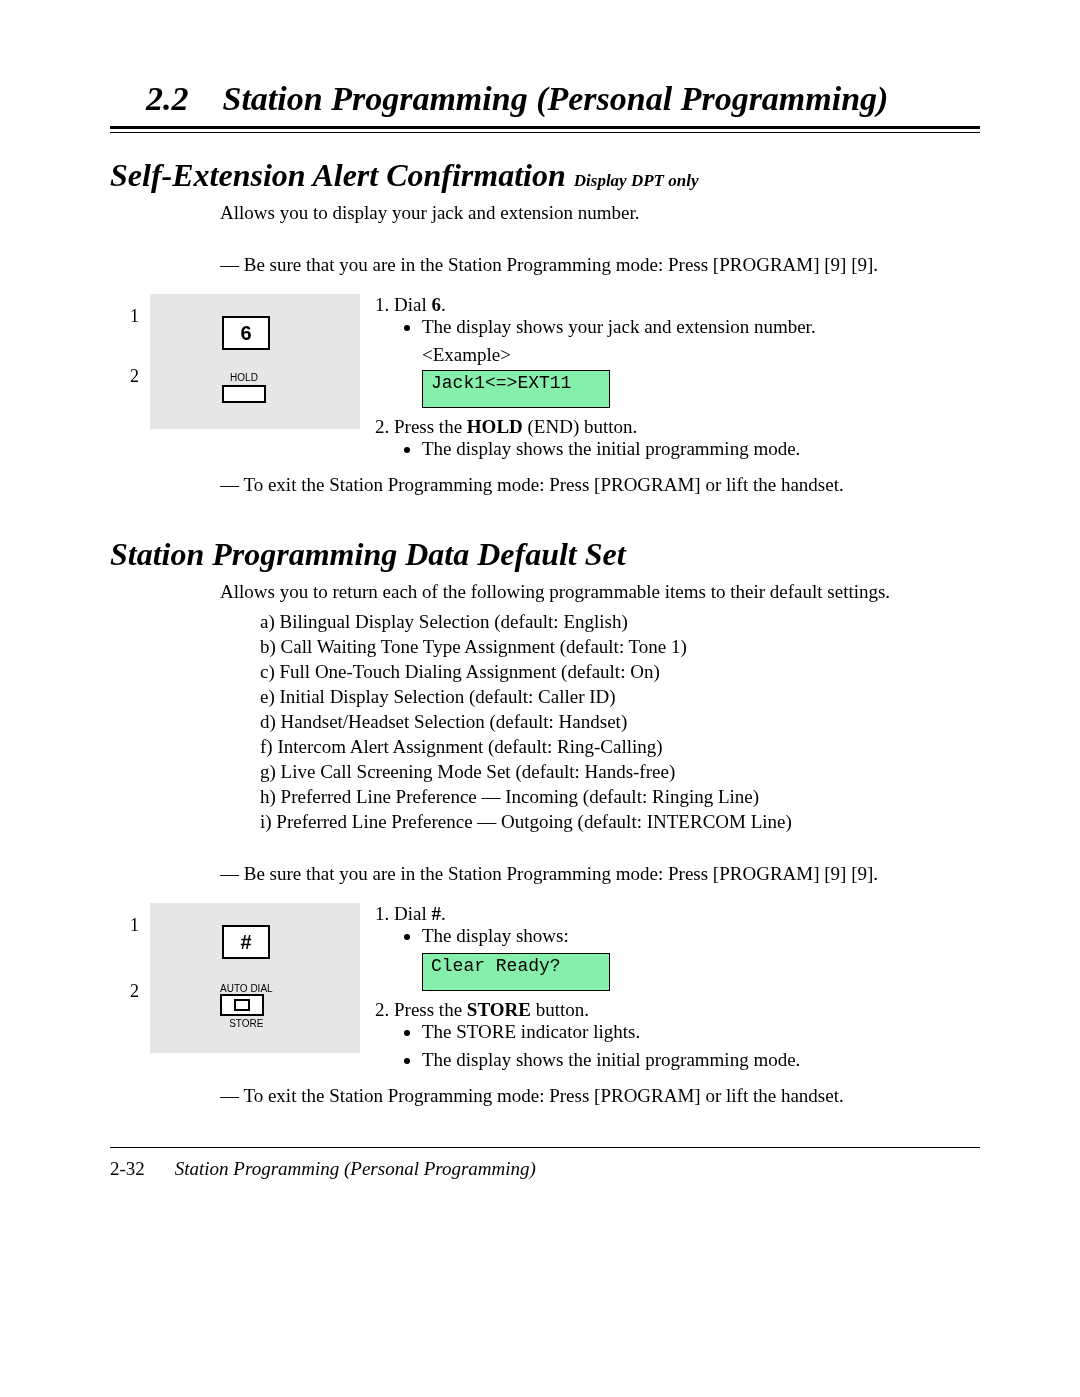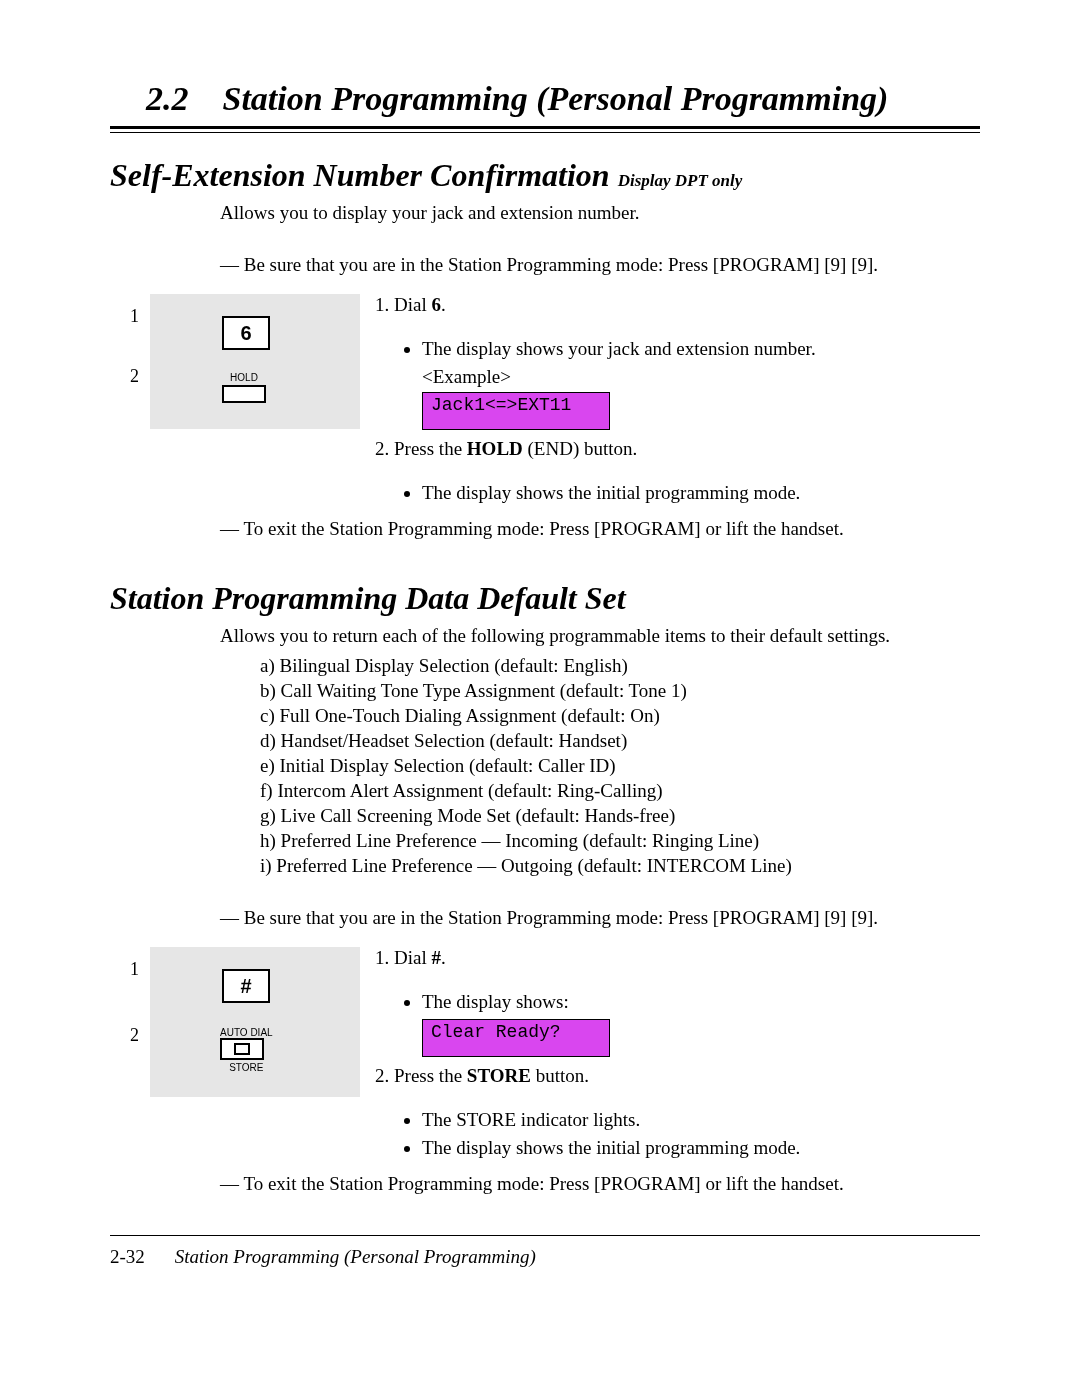--- a/index.html
+++ b/index.html
@@ -129,26 +129,26 @@
   }
   .steps ol {
     margin: 0 0 0 0;
     padding-left: 22px;
   }
   .steps li {
     margin-bottom: 6px;
   }
   .bullets {
     list-style: disc;
-    margin: 22px 0 6px 22px;
+    margin: 0 0 6px 22px;
     padding-left: 6px;
   }
   .display-box {
     border: 1px solid #000;
-    background: #d946ef;
+    background: #86efac;
     font-family: "Courier New", monospace;
     font-size: 18px;
     padding: 2px 8px 14px 8px;
     width: 170px;
     margin: 4px 0 8px 28px;
   }
   .default-list {
     font-size: 19px;
     margin: 8px 0 8px 150px;
     list-style: none;
@@ -178,21 +178,21 @@
 
 <div class="page">
 
   <div>
     <span class="section-number">2.2</span>
     <span class="section-title">Station Programming (Personal Programming)</span>
   </div>
   <hr class="double-rule">
 
   <h2 class="subhead">
-    <span>Self-Extension Number Confirmation</span>
+    <span>Self-Extension Alert Confirmation</span>
     <span class="subhead-note">Display DPT only</span>
   </h2>
 
   <p class="body-text">Allows you to display your jack and extension number.</p>
 
   <p class="dash-line">— Be sure that you are in the Station Programming mode: Press [PROGRAM] [9] [9].</p>
 
   <div class="row">
     <div class="diagram">
       <span class="diag-num" style="top:12px">1</span>
@@ -229,22 +229,22 @@
   <p class="dash-line2">— To exit the Station Programming mode: Press [PROGRAM] or lift the handset.</p>
 
   <h2 class="subhead" style="margin-top:40px">Station Programming Data Default Set</h2>
 
   <p class="body-text">Allows you to return each of the following programmable items to their default settings.</p>
 
   <ul class="default-list">
     <li>a)  Bilingual Display Selection (default: English)</li>
     <li>b)  Call Waiting Tone Type Assignment (default: Tone 1)</li>
     <li>c)  Full One-Touch Dialing Assignment (default: On)</li>
+    <li>e)  Initial Display Selection (default: Caller ID)</li>
     <li>d)  Handset/Headset Selection (default: Handset)</li>
-    <li>e)  Initial Display Selection (default: Caller ID)</li>
     <li>f)  Intercom Alert Assignment (default: Ring-Calling)</li>
     <li>g)  Live Call Screening Mode Set (default: Hands-free)</li>
     <li>h)  Preferred Line Preference — Incoming (default: Ringing Line)</li>
     <li>i)  Preferred Line Preference — Outgoing (default: INTERCOM Line)</li>
   </ul>
 
   <p class="dash-line">— Be sure that you are in the Station Programming mode: Press [PROGRAM] [9] [9].</p>
 
   <div class="row">
     <div class="diagram" style="height:150px">

